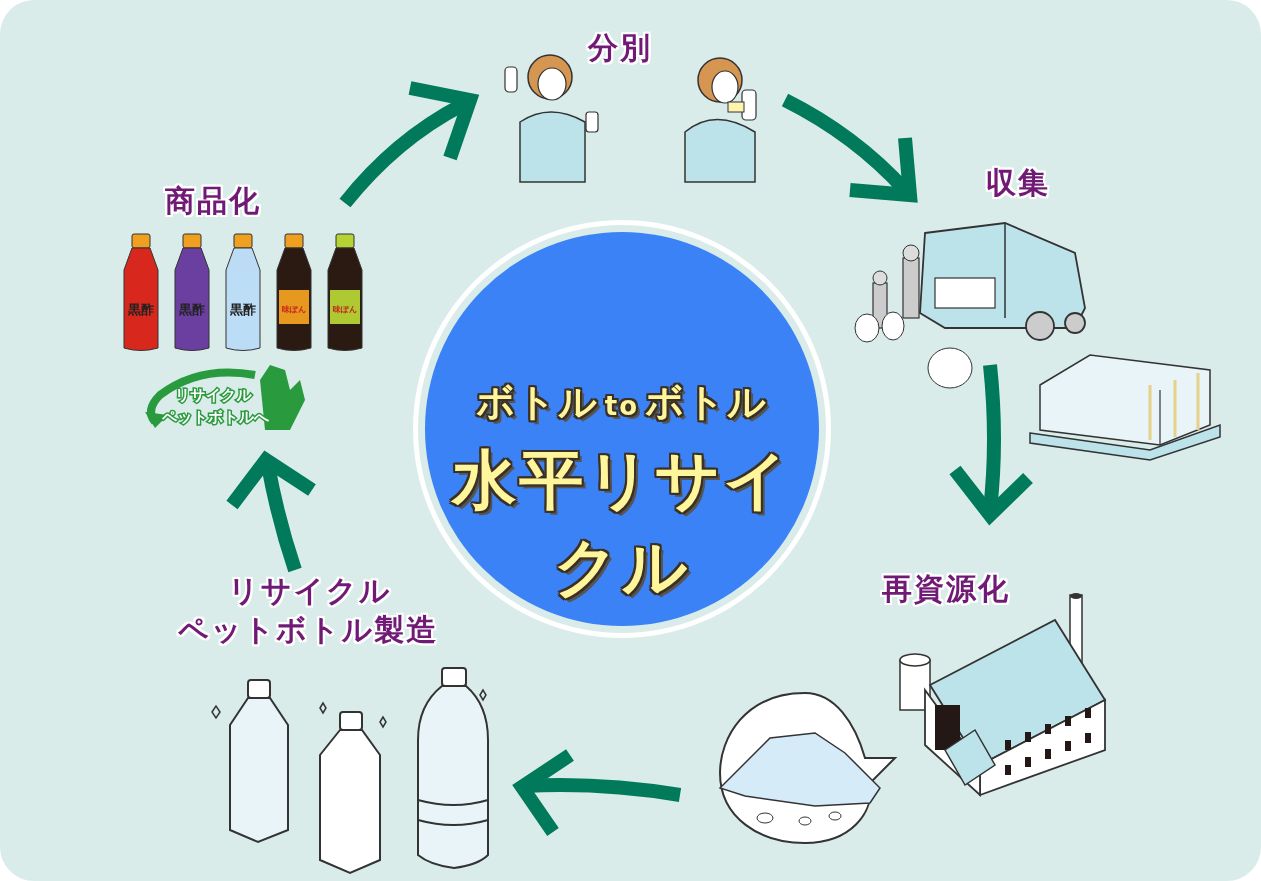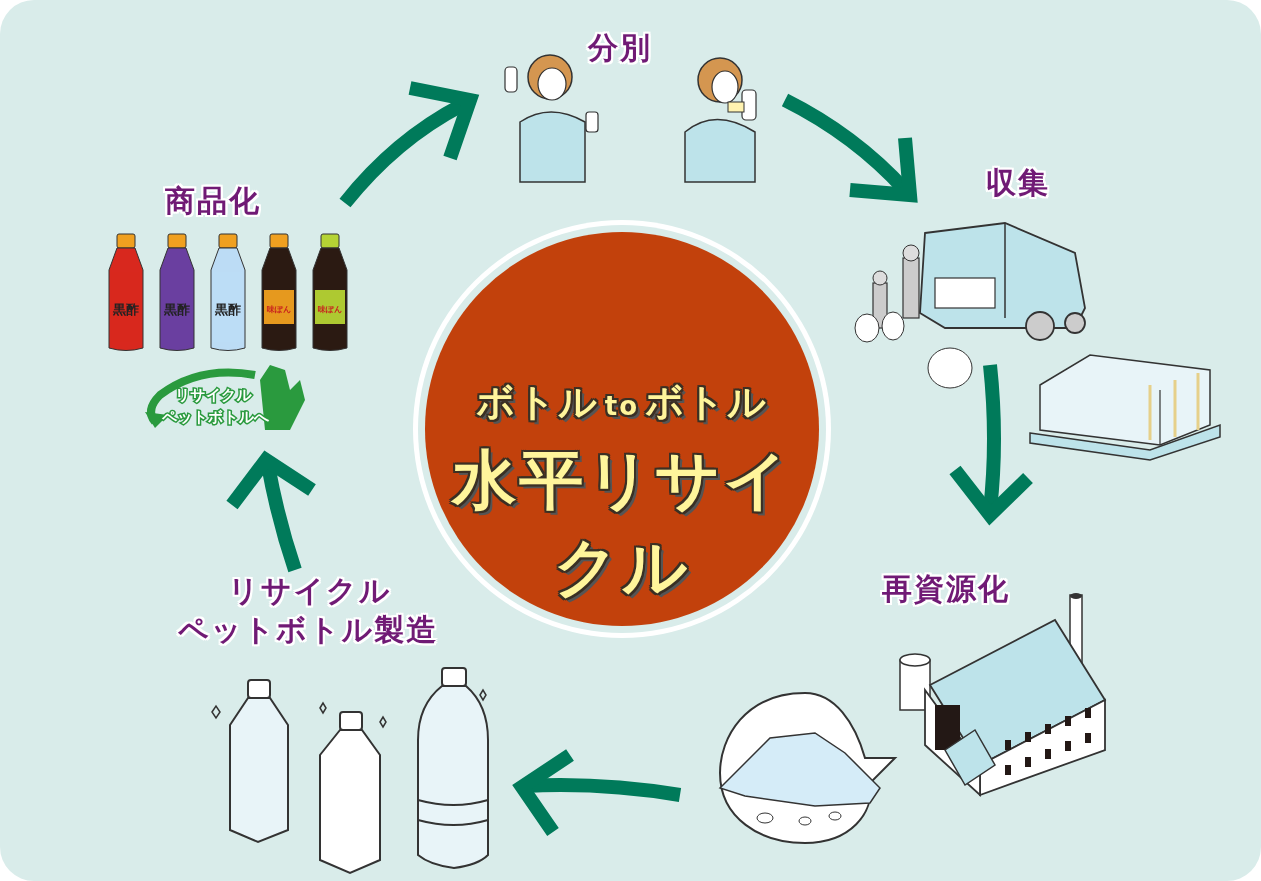--- a/index.html
+++ b/index.html
@@ -1,20 +1,20 @@
 <!DOCTYPE html>
 <html><head>
 <meta charset="utf-8">
 <style>
   html, body { margin:0; padding:0; background:#ffffff; }
   body { width:1261px; height:881px; position:relative; overflow:hidden; font-family:"DejaVu Sans", sans-serif; }
   .panel { position:absolute; left:0; top:0; width:1261px; height:881px; background:#d9ecea; border-radius:34px; overflow:hidden; }
   .label { position:absolute; font-weight:bold; color:#701a75; font-size:30px; letter-spacing:2px; line-height:1.2;
     text-shadow: 2px 0 0 #fff, -2px 0 0 #fff, 0 2px 0 #fff, 0 -2px 0 #fff, 2px 2px 0 #fff, -2px -2px 0 #fff, 2px -2px 0 #fff, -2px 2px 0 #fff; }
-  .center-circle { position:absolute; left:425px; top:232px; width:394px; height:394px; border-radius:50%; background:#c2410c; box-shadow:0 0 0 7px #d9ecea, 0 0 0 12px #ffffff; }
+  .center-circle { position:absolute; left:425px; top:232px; width:394px; height:394px; border-radius:50%; background:#3b82f6; box-shadow:0 0 0 7px #d9ecea, 0 0 0 12px #ffffff; }
   .center-title { position:absolute; left:0; width:100%; text-align:center; font-weight:bold; color:#fff59b;
     text-shadow: 2px 0 0 #3b3024, -2px 0 0 #3b3024, 0 2px 0 #3b3024, 0 -2px 0 #3b3024, 2px 2px 0 #3b3024, -2px -2px 0 #3b3024, 2px -2px 0 #3b3024, -2px 2px 0 #3b3024, 4px 4px 0 #555; }
   .t1 { top:145px; font-size:38px; letter-spacing:2px; }
   .t1 .to { font-size:26px; margin:0 6px; }
   .t2 { top:205px; font-size:64px; letter-spacing:3px; }
   svg { position:absolute; overflow:visible; }
 </style>
 </head>
 <body>
 
@@ -138,21 +138,21 @@
     </g>
     <g fill="none" stroke="#333" stroke-width="1.5">
       <path d="M22 52 l4 -6 l4 6 l-4 6 z"></path>
         <path d="M130 48 l3 -5 l3 5 l-3 5 z"></path>
         <path d="M190 62 l3 -5 l3 5 l-3 5 z"></path>
         <path d="M290 35 l3 -5 l3 5 l-3 5 z"></path>
     </g>
   </svg>
 
   <div class="label" style="left:165px;top:183px;">商品化</div>
-  <div id="products" style="position:absolute;left:105px;top:232px;width:250px;height:122px;">
+  <div id="products" style="position:absolute;left:120px;top:232px;width:250px;height:122px;">
       <svg width="42" height="122" style="left: 0px; top: 0px;">
         <rect x="12" y="2" width="18" height="14" rx="2" fill="#f0a020" stroke="#333"></rect>
         <path d="M12 16 L4 38 L4 116 Q21 121 38 116 L38 38 L30 16 Z" fill="#d8281e" stroke="#333"></path>
         <rect x="6" y="40" width="30" height="70" fill="#d8281e" opacity="0.95"></rect>
         <text x="21" y="82" text-anchor="middle" font-size="13" font-weight="bold" fill="#222" font-family="DejaVu Sans, sans-serif">黒酢</text>
       </svg>
       <svg width="42" height="122" style="left: 51px; top: 0px;">
         <rect x="12" y="2" width="18" height="14" rx="2" fill="#f0a020" stroke="#333"></rect>
         <path d="M12 16 L4 38 L4 116 Q21 121 38 116 L38 38 L30 16 Z" fill="#6a3fa0" stroke="#333"></path>
         <rect x="6" y="40" width="30" height="70" fill="#6a3fa0" opacity="0.95"></rect>

